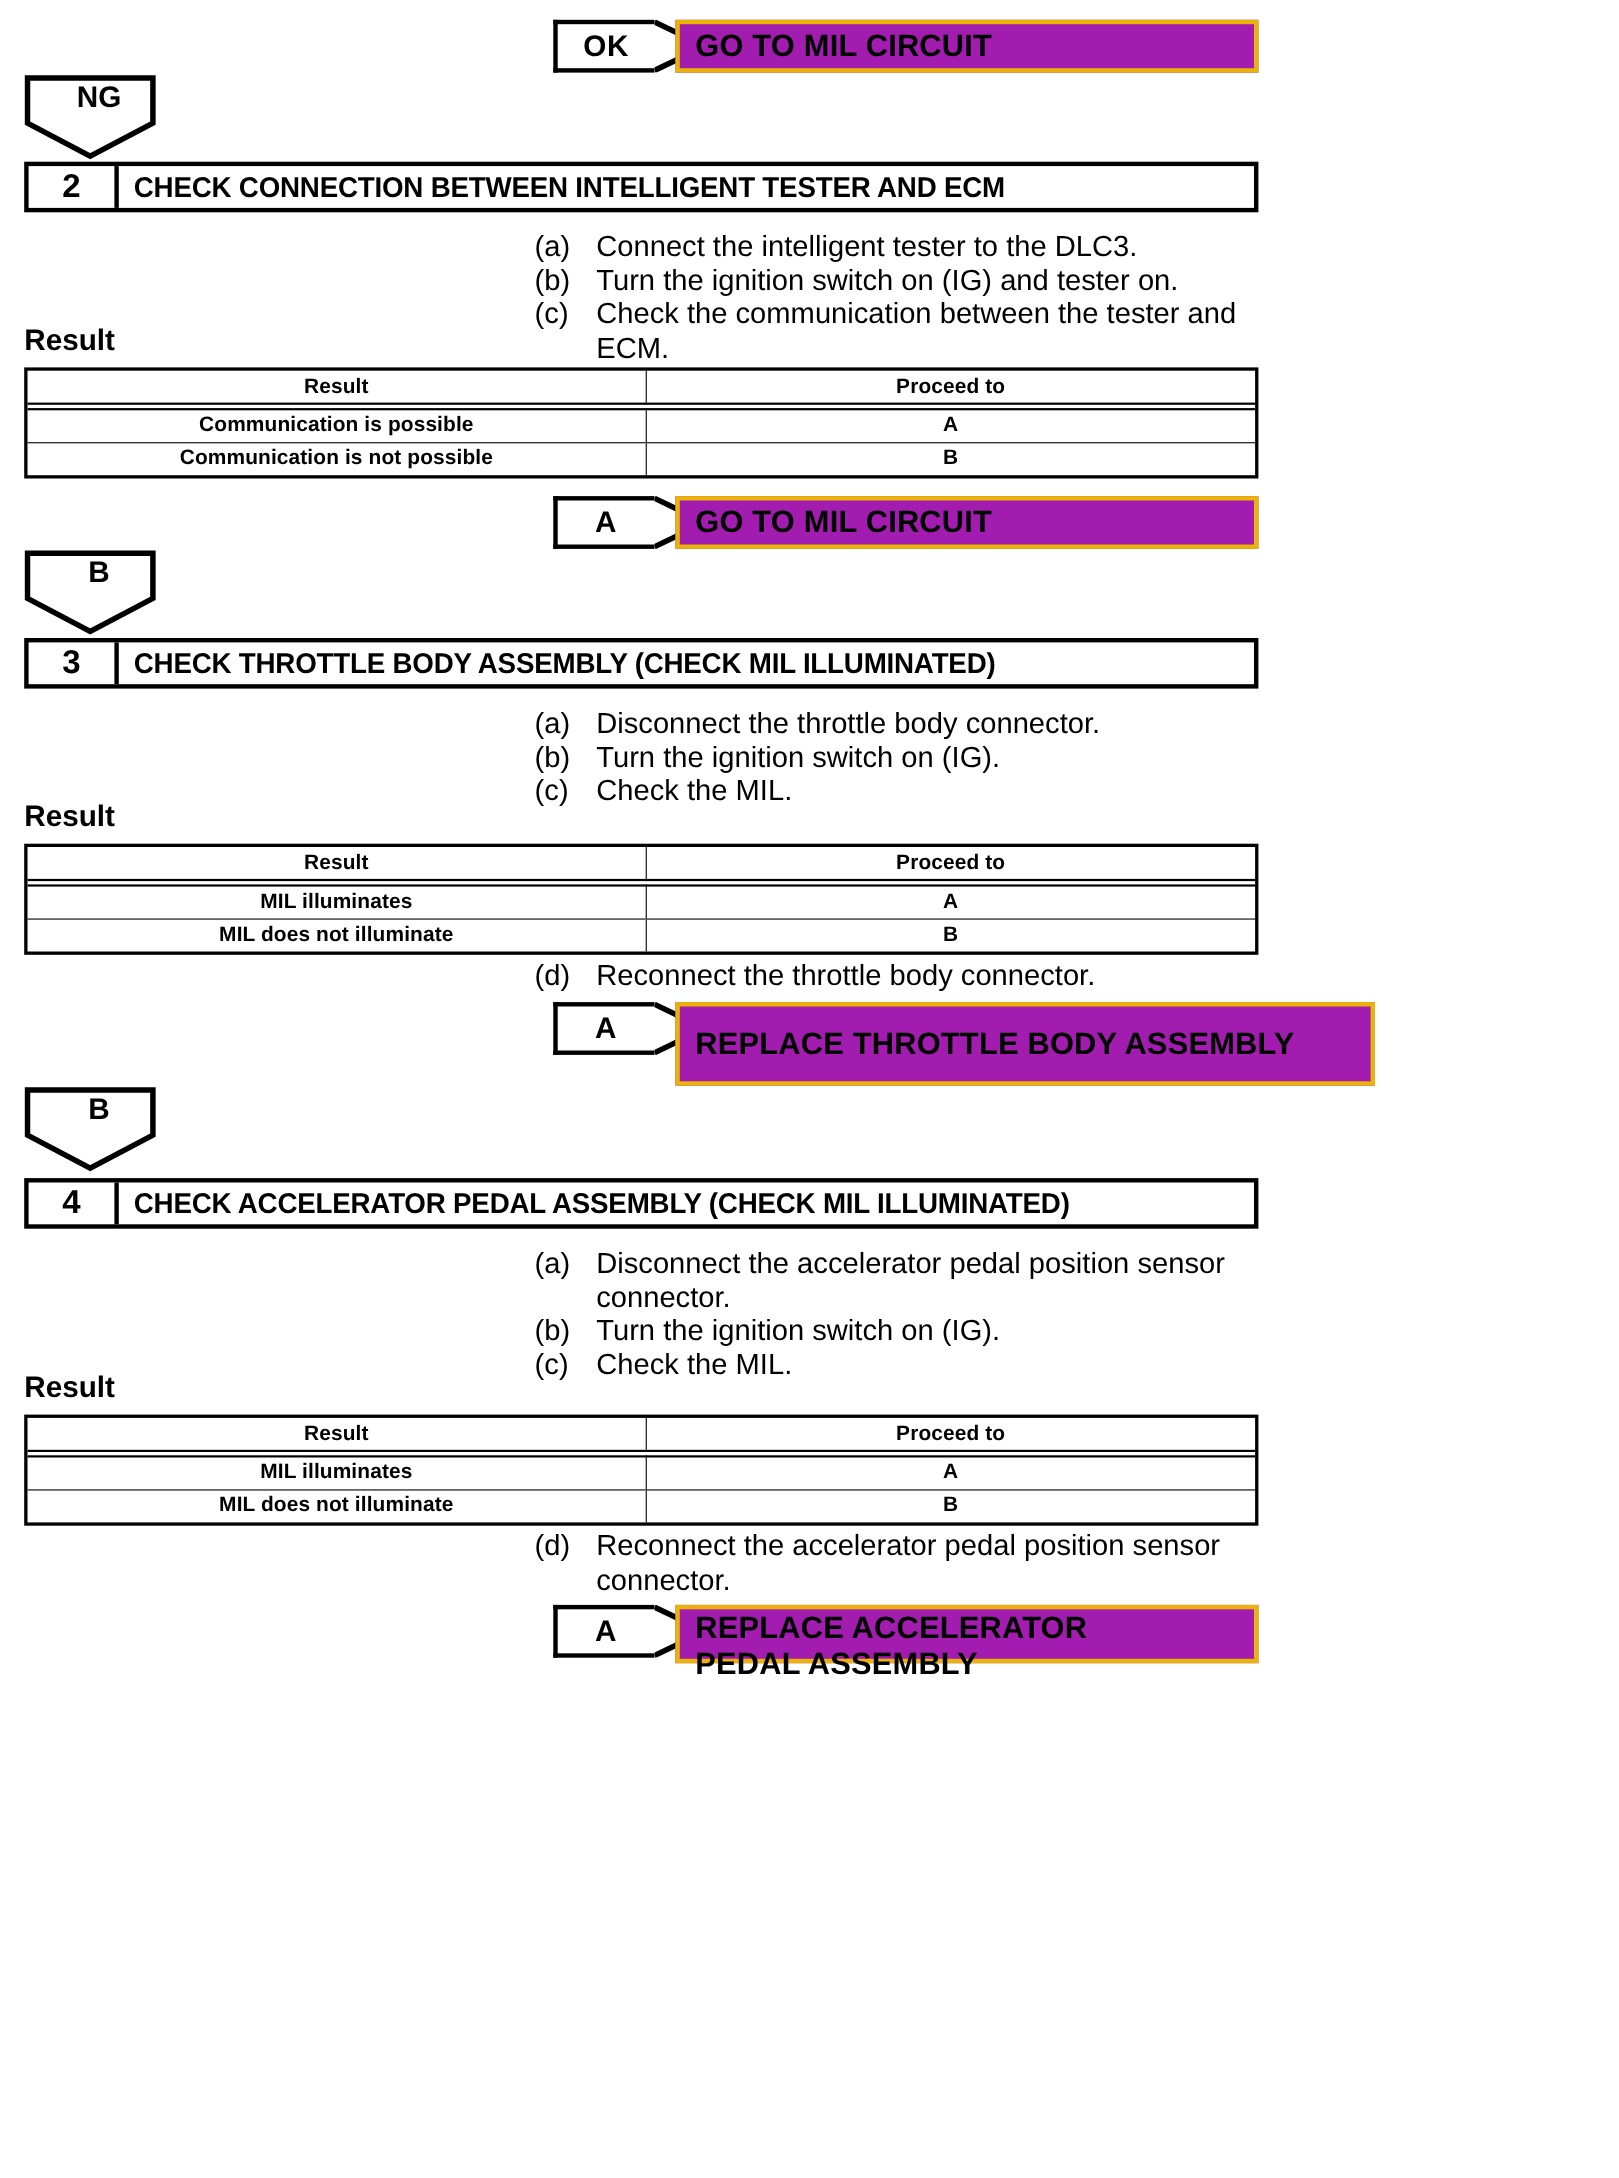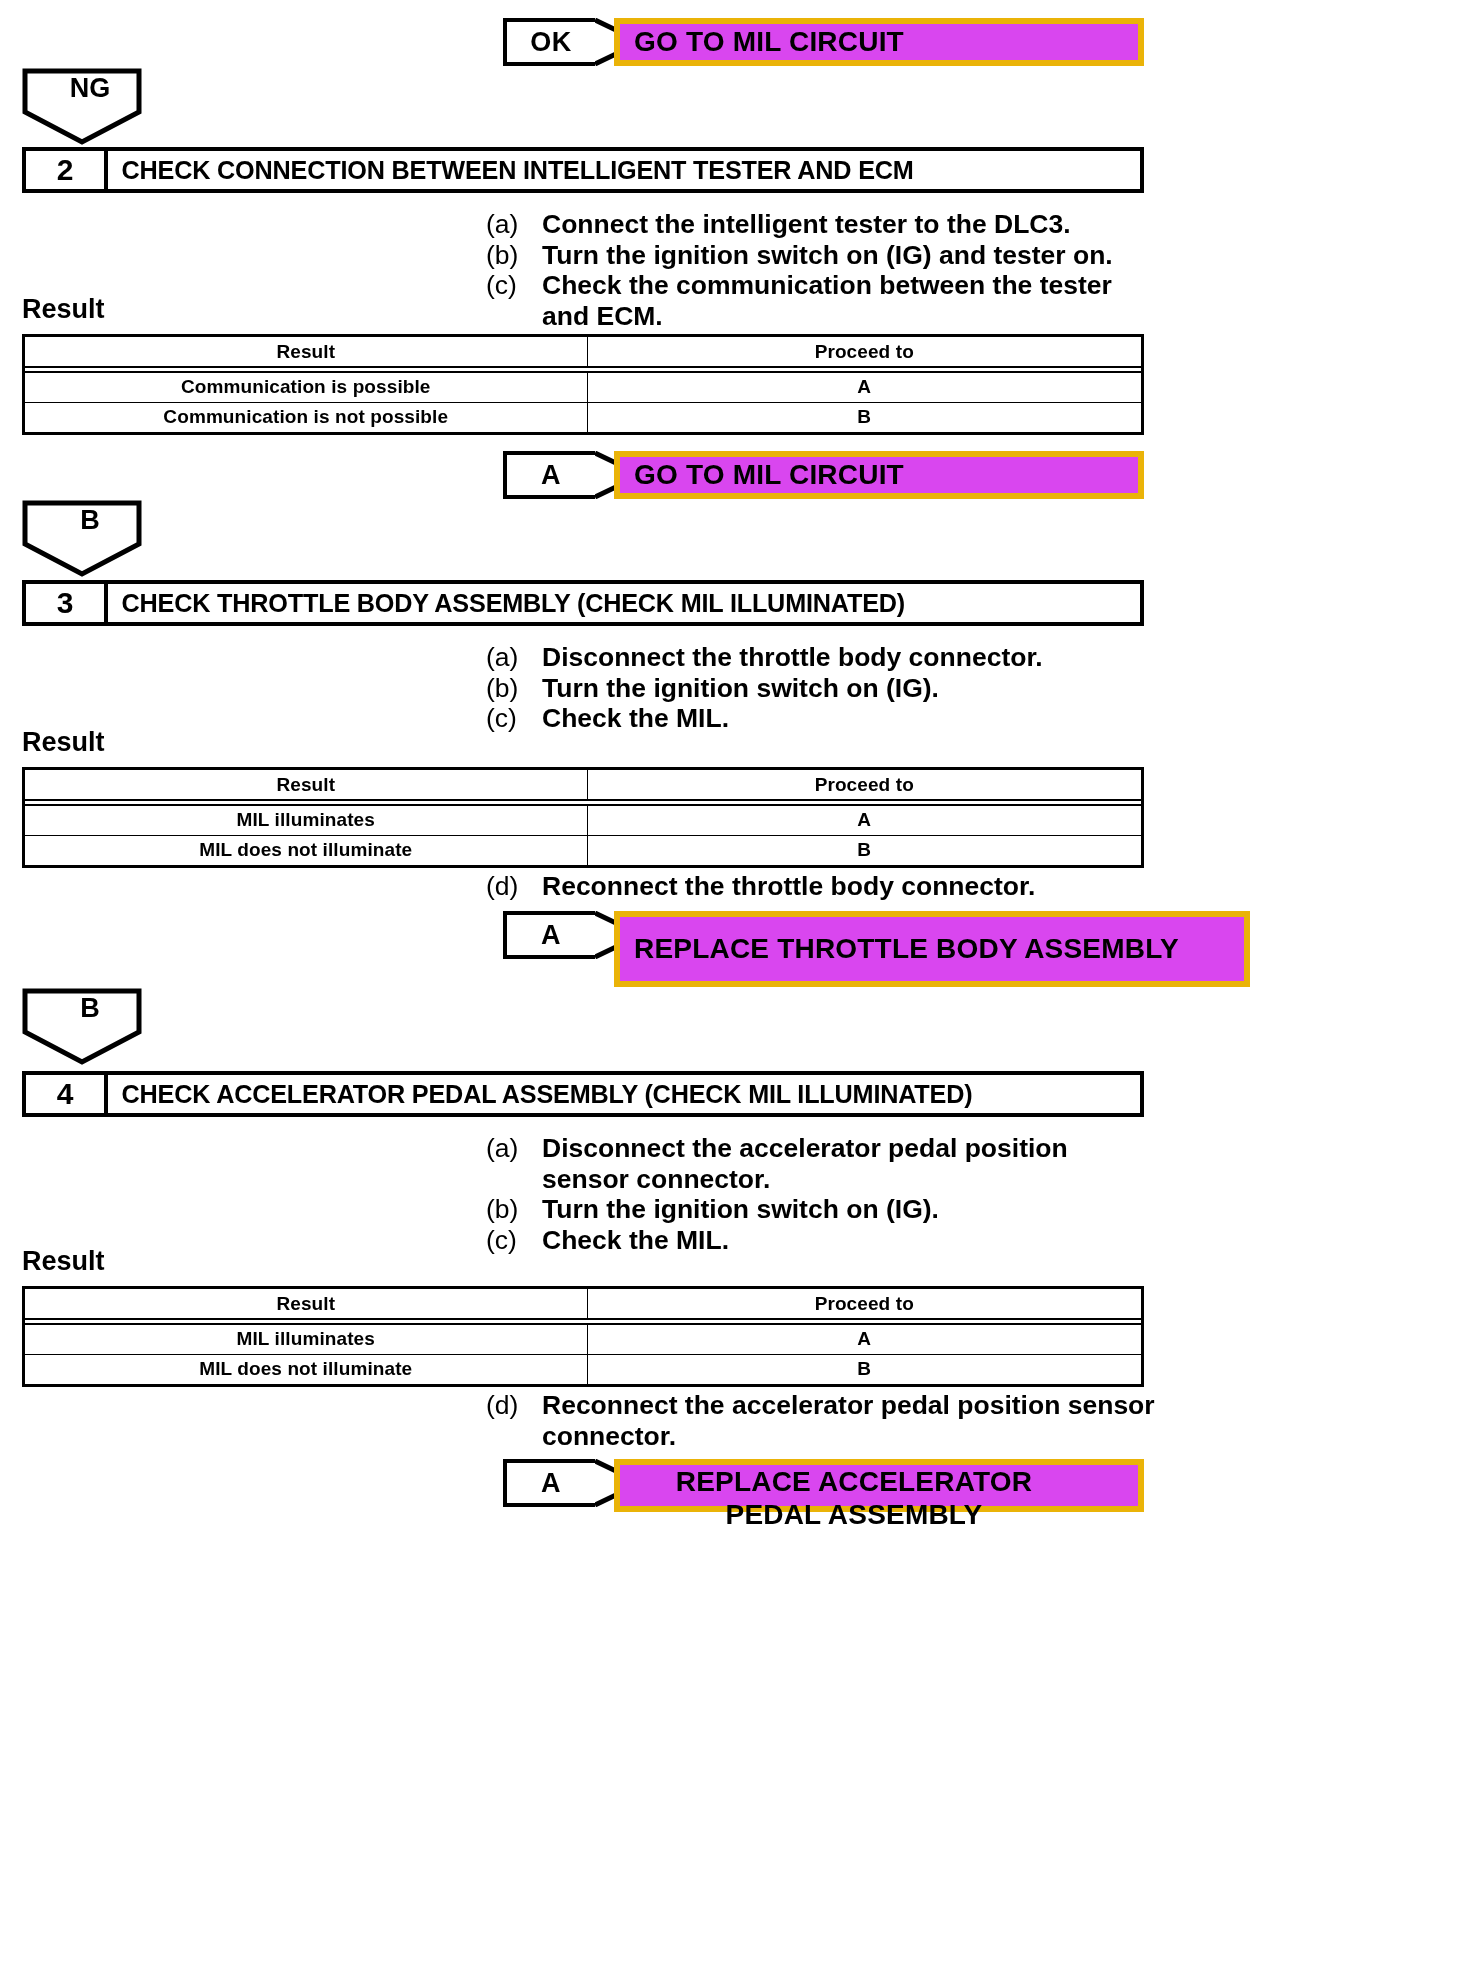--- a/index.html
+++ b/index.html
@@ -40,26 +40,25 @@
   }
   .flag-point {
     width: 50px; height: 48px;
     position: relative;
   }
   .flag-point svg { display: block; }
 
   
   .resbox {
     position: absolute;
-    border: 6px solid #eab308;
-    background: #d946ef;
+    border: 4px solid #eab308;
+    background: #a21caf;
     display: flex;
     align-items: center;
     padding-left: 14px;
-    text-align: center;
   }
   .resbox-text {
     font-weight: bold;
     font-size: 28px;
     letter-spacing: 0.2px;
     line-height: 1.18;
   }
 
   
   .pent { position: absolute; width: 120px; height: 78px; }
@@ -111,21 +110,21 @@
   
   .instr { position: absolute; left: 486px; width: 670px; }
   .instr-row {
     display: flex;
     align-items: flex-start;
     font-size: 26.5px;
     line-height: 1.16;
     margin-bottom: 0px;
   }
   .instr-tag { width: 56px; flex: 0 0 56px; }
-  .instr-txt { flex: 1; font-weight: bold; }
+  .instr-txt { flex: 1; }
 
   
   .rescap {
     position: absolute;
     left: 22px;
     font-weight: bold;
     font-size: 27px;
     line-height: 1;
   }
 

